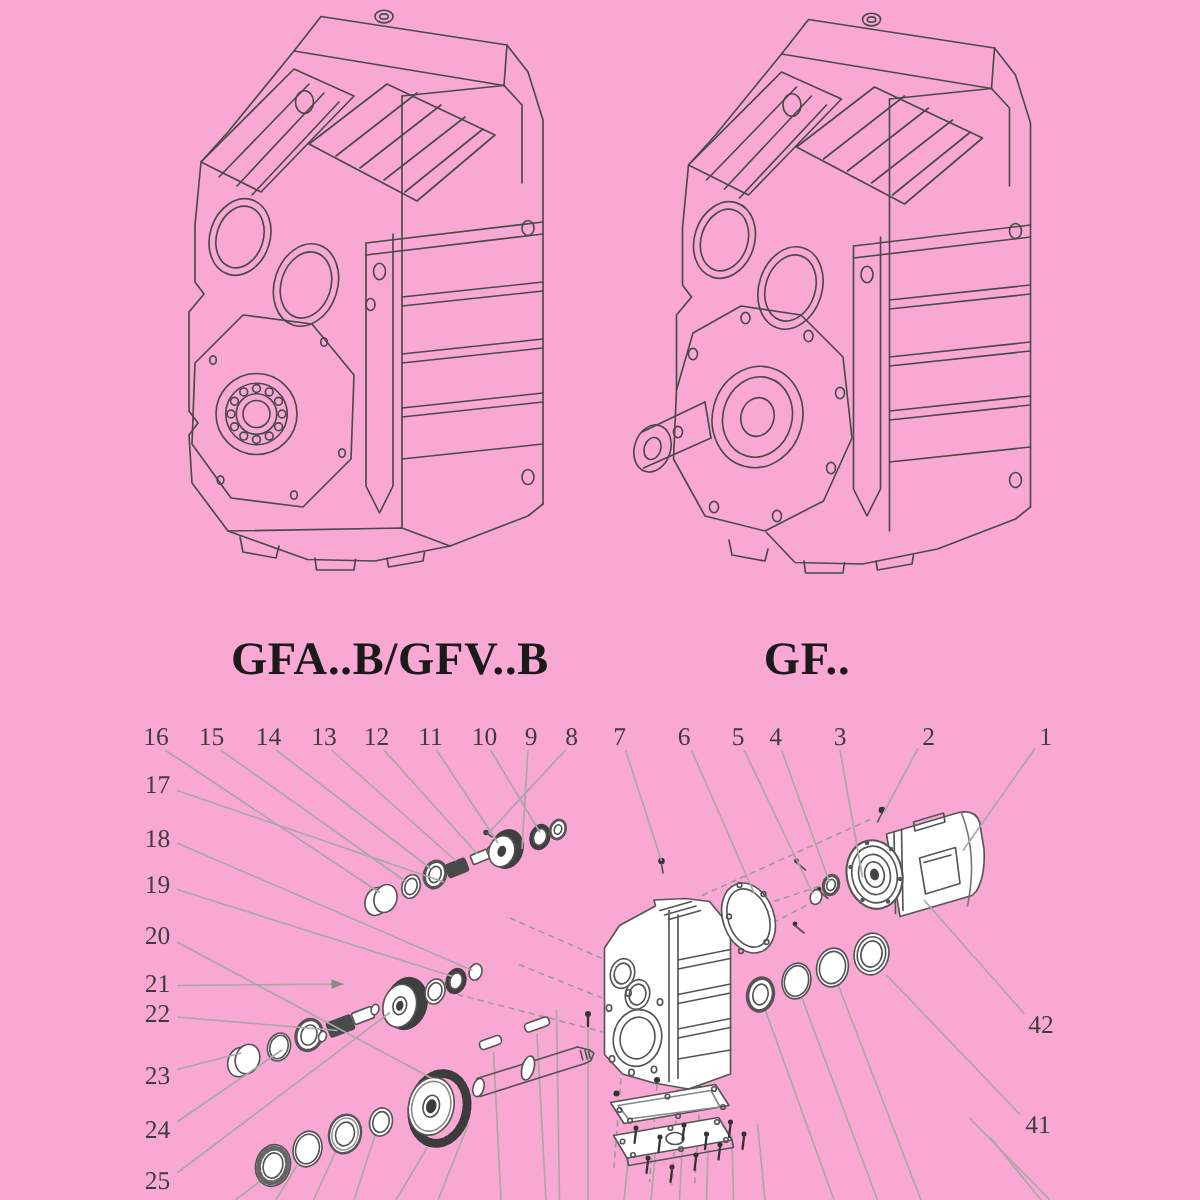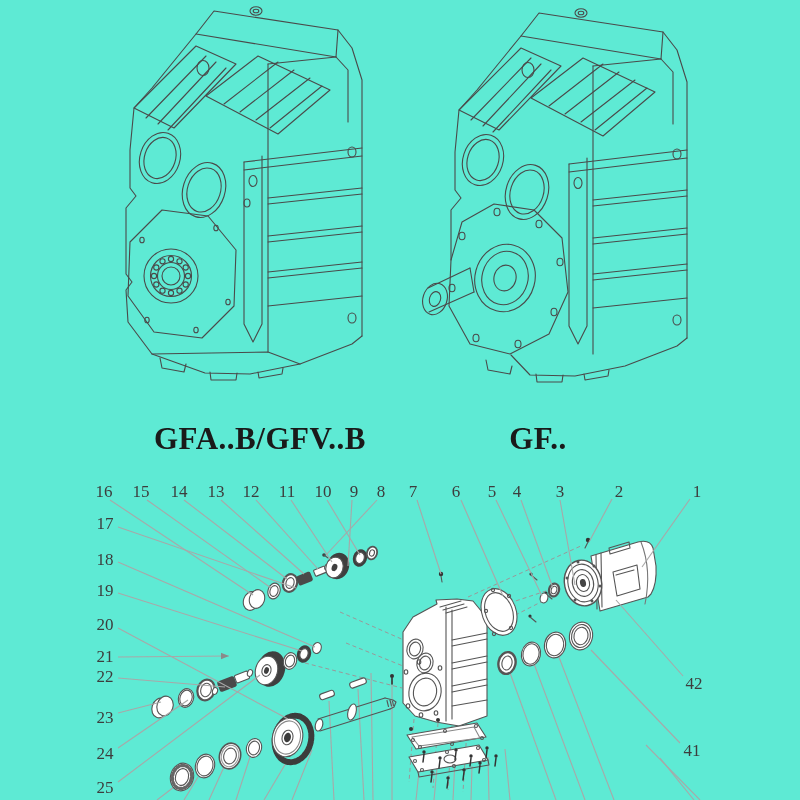--- a/index.html
+++ b/index.html
@@ -1,16 +1,16 @@
 <!DOCTYPE html>
 <html><head>
 <meta charset="utf-8">
 <style>
   html,body{margin:0;padding:0;background:#ffffff;}
-  .page{position:relative;width:800px;height:800px;background:#5eead4;overflow:hidden;}
+  .page{position:relative;width:800px;height:800px;background:#f9a8d4;overflow:hidden;}
   svg{display:block;}
   .callout{font:17px "Liberation Serif","DejaVu Serif",serif;fill:#3d3d3d;text-anchor:middle;dominant-baseline:central;}
   .leader{stroke:#a8a8a8;stroke-width:1.1;fill:none;}
   .model-title{font:bold 31px "Liberation Serif","DejaVu Serif",serif;fill:#1a1a1a;text-anchor:middle;letter-spacing:.5px;}
   .art{stroke:#4a4a4a;fill:none;stroke-width:1.1;stroke-linejoin:round;stroke-linecap:round;}
   .art2{stroke:#555;fill:none;stroke-width:1.1;stroke-linejoin:round;stroke-linecap:round;}
   .dash{stroke:#999;stroke-width:1;fill:none;stroke-dasharray:4 3;}
   .xleader{stroke:#a8a8a8;stroke-width:1.1;fill:none;}
 </style>
 </head>

